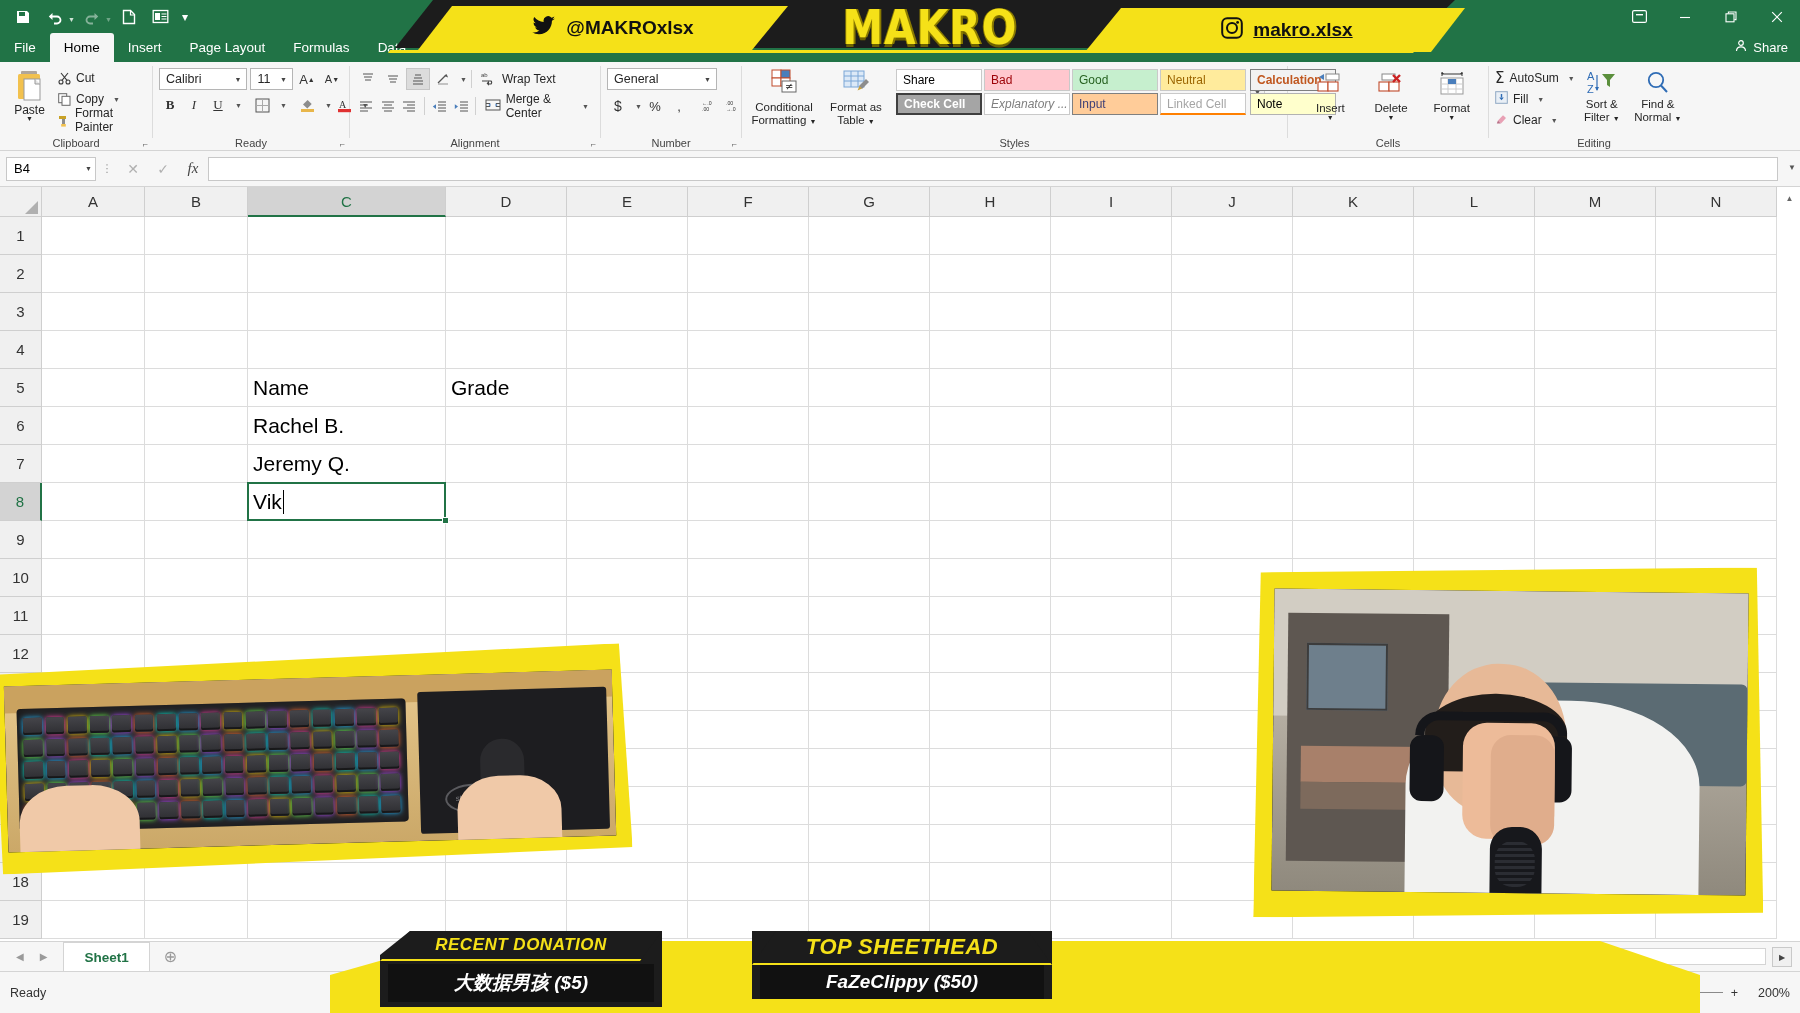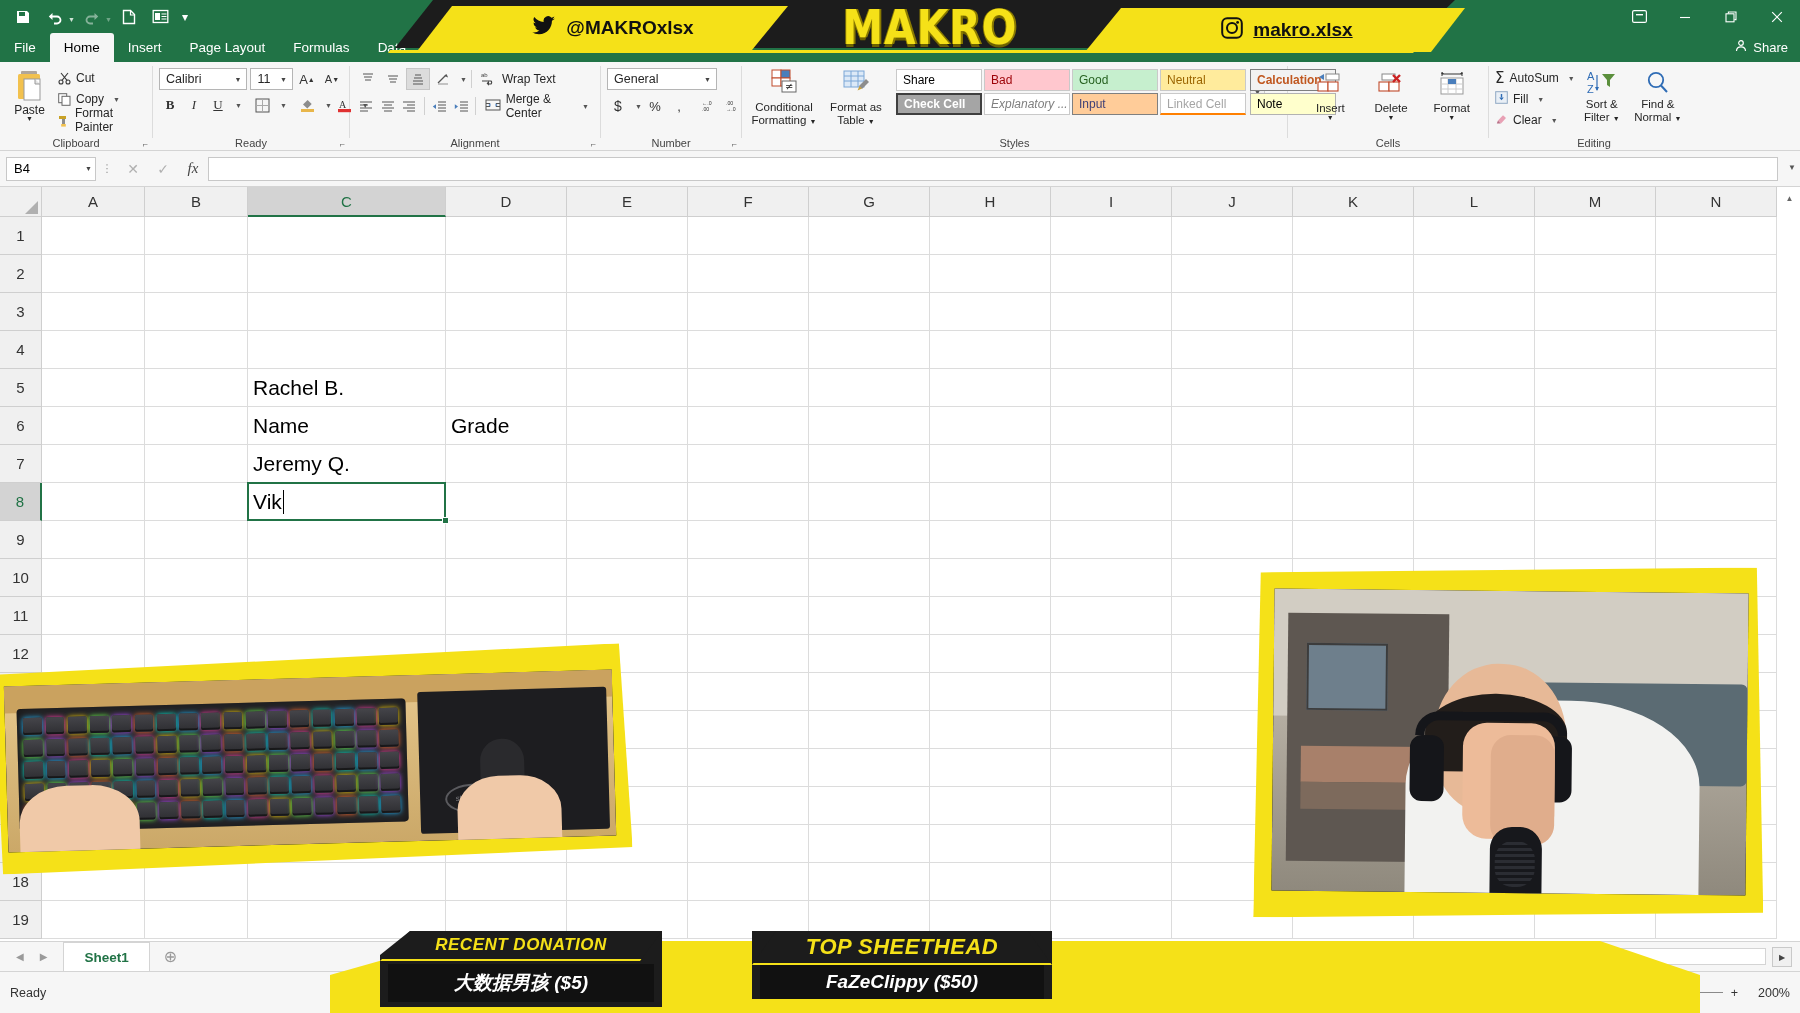--- a/index.html
+++ b/index.html
@@ -1034,38 +1034,38 @@
           <div class="cell" style="width: 121px; height: 38px;"></div>
           <div class="cell" style="width: 121px; height: 38px;"></div>
           <div class="cell" style="width: 121px; height: 38px;"></div>
           <div class="cell" style="width: 121px; height: 38px;"></div>
           <div class="cell" style="width: 121px; height: 38px;"></div>
           <div class="cell" style="width: 121px; height: 38px;"></div>
         </div>
         <div class="crow">
           <div class="cell" style="width: 103px; height: 38px;"></div>
           <div class="cell" style="width: 103px; height: 38px;"></div>
-          <div class="cell" style="width: 198px; height: 38px;">Rachel B.</div>
-          <div class="cell" style="width: 121px; height: 38px;"></div>
-          <div class="cell" style="width: 121px; height: 38px;"></div>
-          <div class="cell" style="width: 121px; height: 38px;"></div>
-          <div class="cell" style="width: 121px; height: 38px;"></div>
-          <div class="cell" style="width: 121px; height: 38px;"></div>
-          <div class="cell" style="width: 121px; height: 38px;"></div>
-          <div class="cell" style="width: 121px; height: 38px;"></div>
-          <div class="cell" style="width: 121px; height: 38px;"></div>
-          <div class="cell" style="width: 121px; height: 38px;"></div>
-          <div class="cell" style="width: 121px; height: 38px;"></div>
-          <div class="cell" style="width: 121px; height: 38px;"></div>
-        </div>
-        <div class="crow">
-          <div class="cell" style="width: 103px; height: 38px;"></div>
-          <div class="cell" style="width: 103px; height: 38px;"></div>
           <div class="cell" style="width: 198px; height: 38px;">Name</div>
           <div class="cell" style="width: 121px; height: 38px;">Grade</div>
+          <div class="cell" style="width: 121px; height: 38px;"></div>
+          <div class="cell" style="width: 121px; height: 38px;"></div>
+          <div class="cell" style="width: 121px; height: 38px;"></div>
+          <div class="cell" style="width: 121px; height: 38px;"></div>
+          <div class="cell" style="width: 121px; height: 38px;"></div>
+          <div class="cell" style="width: 121px; height: 38px;"></div>
+          <div class="cell" style="width: 121px; height: 38px;"></div>
+          <div class="cell" style="width: 121px; height: 38px;"></div>
+          <div class="cell" style="width: 121px; height: 38px;"></div>
+          <div class="cell" style="width: 121px; height: 38px;"></div>
+        </div>
+        <div class="crow">
+          <div class="cell" style="width: 103px; height: 38px;"></div>
+          <div class="cell" style="width: 103px; height: 38px;"></div>
+          <div class="cell" style="width: 198px; height: 38px;">Rachel B.</div>
+          <div class="cell" style="width: 121px; height: 38px;"></div>
           <div class="cell" style="width: 121px; height: 38px;"></div>
           <div class="cell" style="width: 121px; height: 38px;"></div>
           <div class="cell" style="width: 121px; height: 38px;"></div>
           <div class="cell" style="width: 121px; height: 38px;"></div>
           <div class="cell" style="width: 121px; height: 38px;"></div>
           <div class="cell" style="width: 121px; height: 38px;"></div>
           <div class="cell" style="width: 121px; height: 38px;"></div>
           <div class="cell" style="width: 121px; height: 38px;"></div>
           <div class="cell" style="width: 121px; height: 38px;"></div>
           <div class="cell" style="width: 121px; height: 38px;"></div>

